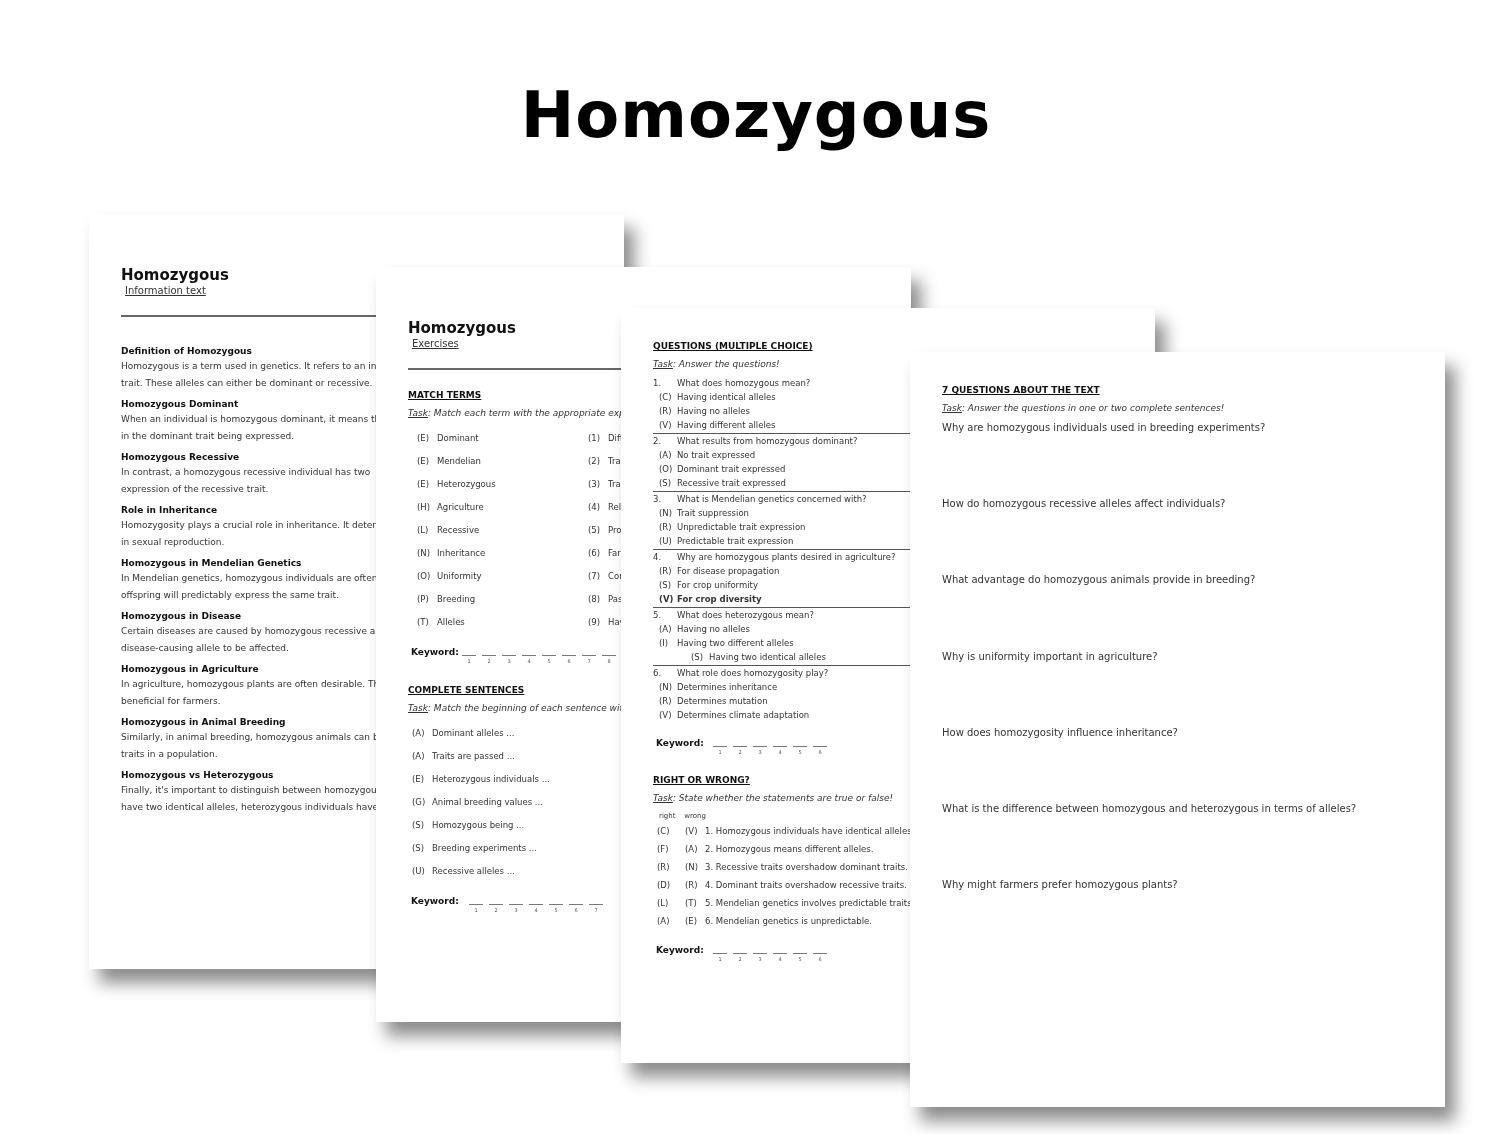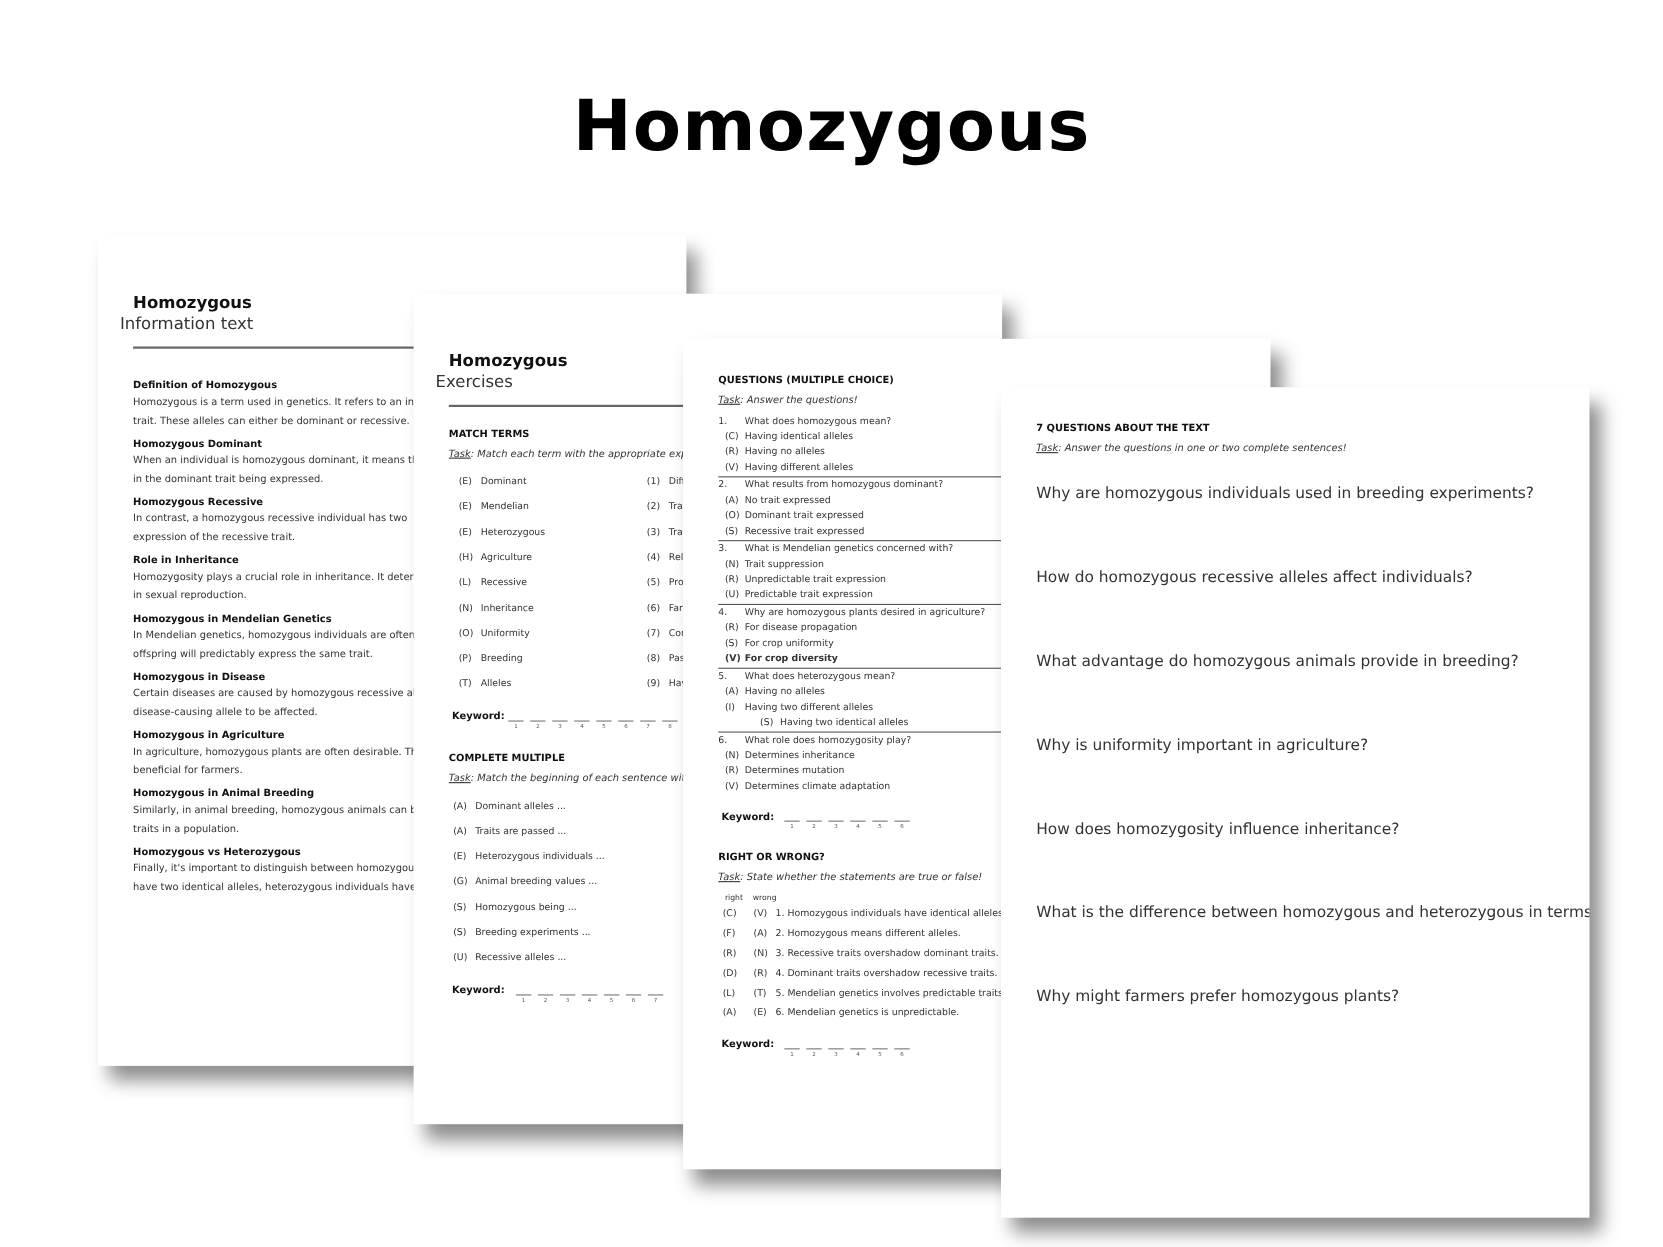--- a/index.html
+++ b/index.html
@@ -7,43 +7,43 @@
        font-family:"DejaVu Sans","Liberation Sans",sans-serif;color:#222;}
   .main-title{position:absolute;left:0;top:78px;width:1512px;text-align:center;
        font-size:64px;font-weight:bold;color:#000;letter-spacing:1px;}
   .page{position:absolute;width:535px;height:755px;background:#fff;overflow:hidden;
        box-shadow:10px 14px 16px rgba(0,0,0,0.45);}
   #p1{left:89px;top:214px;z-index:1;}
   #p2{left:376px;top:267px;z-index:2;}
   #p3{left:621px;top:308px;width:534px;z-index:3;}
   #p4{left:910px;top:352px;z-index:4;}
   .ptitle{position:absolute;left:32px;font-size:15px;font-weight:bold;color:#111;}
-  .psub{position:absolute;left:20px;font-size:15px;color:#333;}
+  .psub{position:absolute;left:36px;font-size:10px;color:#333;text-decoration:underline;}
   .prule{position:absolute;left:32px;height:2px;background:#666;}
   .sec{position:absolute;left:32px;right:0;font-size:9px;line-height:16.5px;color:#333;}
   .sec h4{margin:0;font-size:9px;font-weight:bold;color:#111;line-height:14px;}
   .sec p{margin:0 0 6px 0;white-space:nowrap;}
-  .h-upper{position:absolute;left:32px;font-size:9px;font-weight:bold;color:#111;}
+  .h-upper{position:absolute;left:32px;font-size:9px;font-weight:bold;color:#111;text-decoration:underline;}
   .task{position:absolute;left:32px;font-size:9px;font-style:italic;color:#333;white-space:nowrap;}
   .task .tl{text-decoration:underline;}
   .mrow{position:absolute;font-size:8.5px;color:#333;white-space:nowrap;}
   .mrow .l{display:inline-block;width:20px;}
   .kw{position:absolute;font-size:9px;font-weight:bold;color:#111;}
   .blanks{position:absolute;display:flex;gap:6px;}
   .blank{width:14px;border-top:1px solid #777;font-size:5px;color:#555;text-align:center;padding-top:2px;}
   .q{position:absolute;left:32px;right:0;font-size:8.5px;color:#333;white-space:nowrap;}
   .q .num{display:inline-block;width:24px;}
   .q .opt{padding-left:6px;}
   .q .opt .l{display:inline-block;width:18px;}
   .qdiv{position:absolute;left:32px;right:0;height:1px;background:#555;}
   .rw{position:absolute;left:36px;font-size:8.5px;color:#333;white-space:nowrap;}
   .rw .r{display:inline-block;width:28px;}
   .rw .w{display:inline-block;width:20px;}
   .rwh{position:absolute;left:38px;font-size:7px;color:#333;}
-  .oq{position:absolute;left:32px;font-size:14px;color:#333;white-space:nowrap;margin-top:19px;}
+  .oq{position:absolute;left:32px;font-size:10px;color:#333;white-space:nowrap;}
 </style>
 </head>
 <body>
 
 <div class="main-title">Homozygous</div>
 
 <div class="page" id="p1">
   <div class="ptitle" style="top:52px;">Homozygous</div>
   <div class="psub" style="top:71px;">Information text</div>
   <div class="prule" style="top:101px;width:503px;"></div>
@@ -120,21 +120,21 @@
     <div class="blank">1</div>
       <div class="blank">2</div>
       <div class="blank">3</div>
       <div class="blank">4</div>
       <div class="blank">5</div>
       <div class="blank">6</div>
       <div class="blank">7</div>
       <div class="blank">8</div>
   </div>
 
-  <div class="h-upper" style="top:418px;">COMPLETE MULTIPLE</div>
+  <div class="h-upper" style="top:418px;">COMPLETE SENTENCES</div>
   <div class="task" style="top:436px;"><span class="tl">Task</span><span>: Match the beginning of each sentence with</span></div>
   <div class="mrow" style="left:36px;top:461px;"><span class="l">(A)</span><span>Dominant alleles ...</span></div>
   <div class="mrow" style="left:36px;top:484px;"><span class="l">(A)</span><span>Traits are passed ...</span></div>
   <div class="mrow" style="left:36px;top:507px;"><span class="l">(E)</span><span>Heterozygous individuals ...</span></div>
   <div class="mrow" style="left:36px;top:530px;"><span class="l">(G)</span><span>Animal breeding values ...</span></div>
   <div class="mrow" style="left:36px;top:553px;"><span class="l">(S)</span><span>Homozygous being ...</span></div>
   <div class="mrow" style="left:36px;top:576px;"><span class="l">(S)</span><span>Breeding experiments ...</span></div>
   <div class="mrow" style="left:36px;top:599px;"><span class="l">(U)</span><span>Recessive alleles ...</span></div>
 
   <div class="kw" style="left:35px;top:629px;">Keyword:</div>

